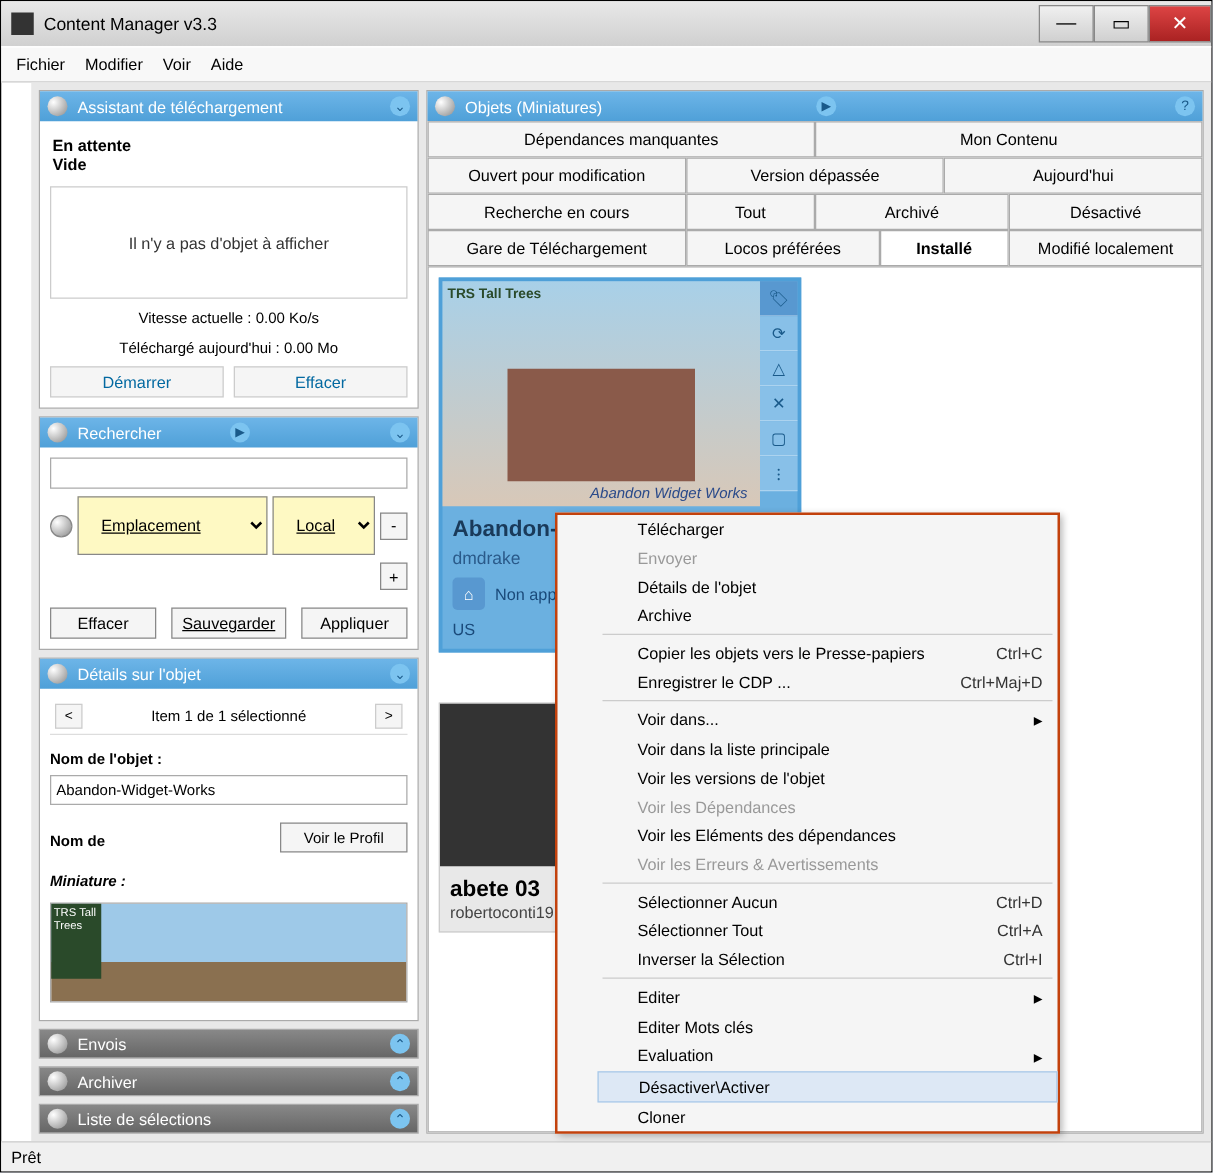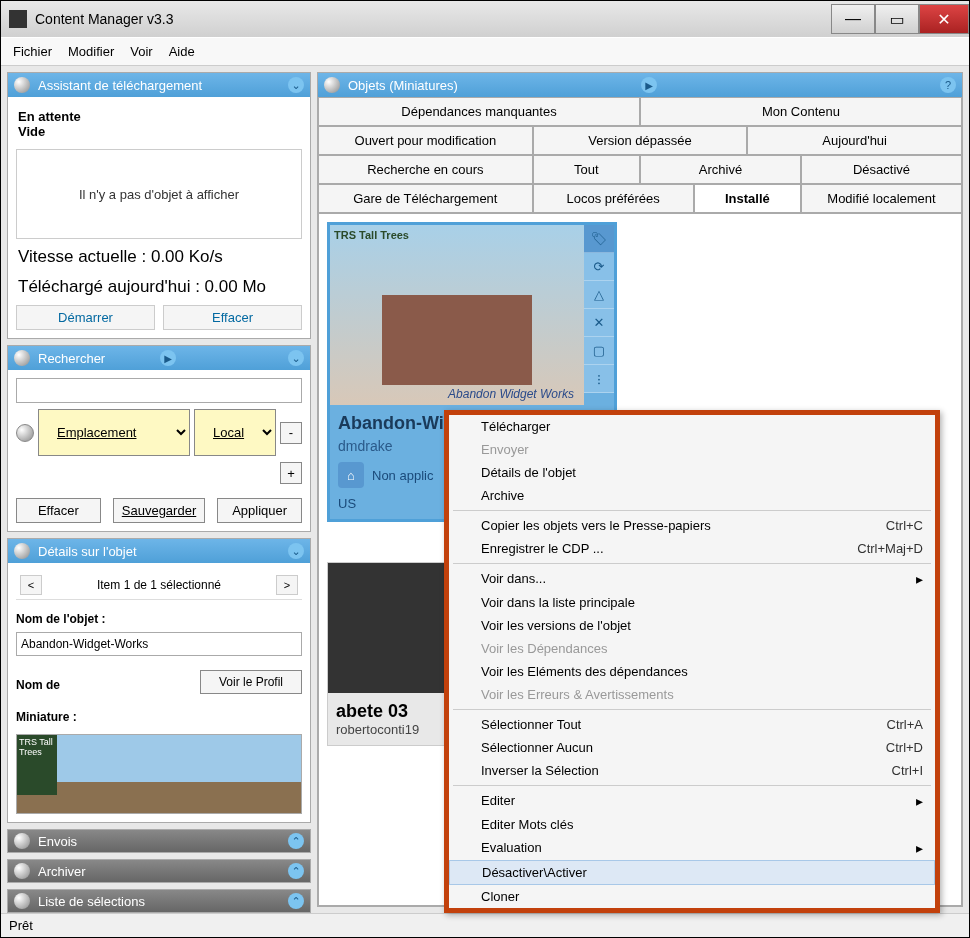--- a/index.html
+++ b/index.html
@@ -6,51 +6,51 @@
 body { background: #2a3540; width: 970px; height: 938px; overflow: hidden; }
 .window { background: #fff; border: 1px solid #000; width: 970px; height: 938px; display: flex; flex-direction: column; }
 .titlebar { background: linear-gradient(#e8e8e8,#d0d0d0); height: 36px; display: flex; align-items: center; padding-left: 8px; }
 .titlebar .icon { width: 18px; height: 18px; background: #333; margin-right: 8px; }
 .titlebar .title { flex: 1; font-size: 14px; }
 .titlebar .btns { display: flex; }
 .titlebar .btn { width: 44px; height: 30px; border: 1px solid #888; background: linear-gradient(#f0f0f0,#d0d0d0); display:flex; align-items:center; justify-content:center; font-size:16px; }
 .titlebar .btn.close { background: linear-gradient(#d44,#a22); color:#fff; width: 50px; }
 .menubar { background: #f8f8f8; border-top:1px solid #fff; border-bottom:1px solid #ccc; padding: 6px 12px; display:flex; gap:16px; }
 .menubar span { cursor: default; }
-.content { flex:1; display:flex; background:#e8e8e8; padding:6px; gap:6px; overflow:hidden; }
+.content { flex:1; display:flex; background:#e8e8e8; padding:6px; gap:6px; overflow:hidden;margin-left:24px; }
 .left-col { width: 304px; display:flex; flex-direction:column; gap:6px; }
 .right-col { flex:1; display:flex; flex-direction:column; }
 .panel { background:#fff; border:1px solid #aaa; display:flex; flex-direction:column; }
 .panel-header { background: linear-gradient(#6db5e8,#4fa0d8); height:24px; display:flex; align-items:center; padding:0 6px; color:#fff; font-size:12px; }
 .panel-header .orb { width:16px; height:16px; border-radius:50%; background: radial-gradient(circle at 30% 30%, #fff, #888); margin-right:8px; }
 .panel-header .title { flex:1; }
 .panel-header .chev { width:16px; height:16px; border-radius:50%; background:#7cc4f0; display:flex; align-items:center; justify-content:center; color:#1a5a8a; font-size:11px; }
 .panel-body { padding:8px; display:flex; flex-direction:column; gap:6px; flex:1; overflow:hidden; }
 .dl-panel .status-row { display:flex; justify-content:space-between; font-weight:bold; padding:4px 2px;flex-direction:column; }
 .dl-panel .empty-box { border:1px solid #ccc; height:90px; display:flex; align-items:center; justify-content:center; color:#333; font-size:12px; }
-.dl-panel .stat { font-size:17px; padding:2px; }
+.dl-panel .stat { text-align:center; font-size:12px; padding:2px; }
 .dl-panel .btn-row { display:flex; gap:8px; }
 .dl-panel .btn-row button { flex:1; padding:4px; color:#0369a1; border:1px solid #ccc; background:#f5f5f5; }
 .search-panel input[type=text] { width:100%; padding:4px; border:1px solid #aaa; }
 .search-panel .crit-row { display:flex; gap:4px; align-items:center; }
 .search-panel .crit-row .orb-sm { width:18px; height:18px; border-radius:50%; background: radial-gradient(circle at 30% 30%, #fff, #888); border:1px solid #888; }
 .search-panel select { border:1px solid #888; padding:14px; background:#fef9c3;text-decoration:underline; }
 .search-panel .btn-sm { width:22px; height:22px; border:1px solid #888; background:#f5f5f5; }
 .search-panel .plus-row { display:flex; justify-content:flex-end; }
 .search-panel .btn-row { display:flex; gap:12px; margin-top:8px; }
 .search-panel .btn-row button { flex:1; padding:4px 8px; border:1px solid #888; background:#f5f5f5; }
 .details-panel { flex:1; }
 .details-panel .nav-row { display:flex; align-items:center; gap:6px; padding:4px; border-bottom:1px solid #ddd; }
 .details-panel .nav-row .nav-btn { width:22px; height:20px; border:1px solid #ccc; background:#f5f5f5; display:flex; align-items:center; justify-content:center; font-size:11px; }
 .details-panel .nav-row .nav-label { flex:1; text-align:center; font-size:12px; }
 .details-panel .field-label { font-weight:bold; font-size:12px; margin-top:6px; }
 .details-panel input[type=text] { width:100%; padding:4px; border:1px solid #aaa; font-size:12px; }
 .details-panel .profile-row { display:flex; align-items:center; gap:8px; margin-top:8px; }
 .details-panel .profile-row button { padding:4px 18px; border:1px solid #888; background:#f5f5f5; font-size:12px; }
-.details-panel .thumb-label { font-weight:bold; margin-top:10px; font-size:12px; }
+.details-panel .thumb-label { font-weight:bold; margin-top:10px; font-size:12px;font-style:italic; }
 .details-panel .thumb { margin-top:4px; height:80px; background: linear-gradient(#9ec9e8 60%, #8a7050 60%); border:1px solid #aaa; position:relative; }
 .details-panel .thumb .trs-badge { position:absolute; left:0; top:0; width:40px; height:60px; background:#2a4a2a; color:#fff; font-size:9px; padding:2px; }
 .collapsed-panel { height:24px; }
 .collapsed-panel .panel-header { background: linear-gradient(#888,#666); justify-content: space-between; }
 .right-col .tabs-grid { display:grid; grid-template-columns: repeat(12,1fr); }
 .right-col .tab { border:1px solid #aaa; padding:6px 4px; text-align:center; background:#f5f5f5; font-size:13px; cursor:default; }
 .right-col .tab.active { font-weight:bold; background:#fff; }
 .thumbs-area { flex:1; background:#fff; border:1px solid #aaa; overflow:auto; padding:8px; position:relative; }
 .thumb-card { width:290px; border:3px solid #4fa0d8; background:#6bb0e0; margin-bottom:20px; }
 .thumb-card .img-row { display:flex; }
@@ -64,21 +64,21 @@
 .thumb-card .meta { padding:8px; }
 .thumb-card .meta .name { font-size:18px; font-weight:bold; color:#1a3a5a; }
 .thumb-card .meta .author { font-size:14px; color:#2a5a8a; margin-top:4px; }
 .thumb-card .meta .row { display:flex; align-items:center; gap:8px; margin-top:8px; color:#1a4a7a; }
 .thumb-card .meta .house-ic { width:26px; height:26px; background:#5898d0; border-radius:4px; display:flex; align-items:center; justify-content:center; color:#fff; }
 .thumb-card2 { width:290px; background:#e8e8e8; border:1px solid #ccc; margin-top:40px; }
 .thumb-card2 .img { height:130px; background:#333; display:flex; align-items:center; justify-content:center; color:#c44; font-size:22px; font-weight:bold; text-align:center; }
 .thumb-card2 .meta { padding:8px; }
 .thumb-card2 .meta .name { font-size:18px; font-weight:bold; }
 .thumb-card2 .meta .author { font-size:13px; color:#444; }
-.context-menu { position:absolute; left:444px; top:410px; width:496px; background:#f5f5f5; border:5px solid #c2410c; box-shadow:2px 2px 6px rgba(0,0,0,.3); z-index:100; }
+.context-menu { position:absolute; left:444px; top:410px; width:404px; background:#f5f5f5; border:2px solid #c2410c; box-shadow:2px 2px 6px rgba(0,0,0,.3); z-index:100;padding-left:32px; }
 .context-menu .item { display:flex; padding:4px 12px 4px 32px; font-size:14px; }
 .context-menu .item .label { flex:1; }
 .context-menu .item .shortcut { color:#333; }
 .context-menu .item.submenu::after { content:"▸"; margin-left:auto; }
 .context-menu .item.disabled { color:#999; }
 .context-menu .item.highlight { background:#dde8f5; border:1px solid #a8c8e8; }
 .context-menu .sep { height:1px; background:#ccc; margin:3px 4px; }
 .statusbar { background:#f0f0f0; border-top:1px solid #ccc; padding:4px 8px; font-size:12px; }
 </style>
 </head>
@@ -313,26 +313,26 @@
       <span class="label">Voir les Dépendances</span>
     </div>
   <div class="item">
       <span class="label">Voir les Eléments des dépendances</span>
     </div>
   <div class="item disabled">
       <span class="label">Voir les Erreurs &amp; Avertissements</span>
     </div>
   <div class="sep"></div>
   <div class="item">
+      <span class="label">Sélectionner Aucun</span>
+      <span class="shortcut">Ctrl+D</span>
+    </div>
+  <div class="item">
       <span class="label">Sélectionner Tout</span>
       <span class="shortcut">Ctrl+A</span>
-    </div>
-  <div class="item">
-      <span class="label">Sélectionner Aucun</span>
-      <span class="shortcut">Ctrl+D</span>
     </div>
   <div class="item">
       <span class="label">Inverser la Sélection</span>
       <span class="shortcut">Ctrl+I</span>
     </div>
   <div class="sep"></div>
   <div class="item submenu">
       <span class="label">Editer</span>
     </div>
   <div class="item">

